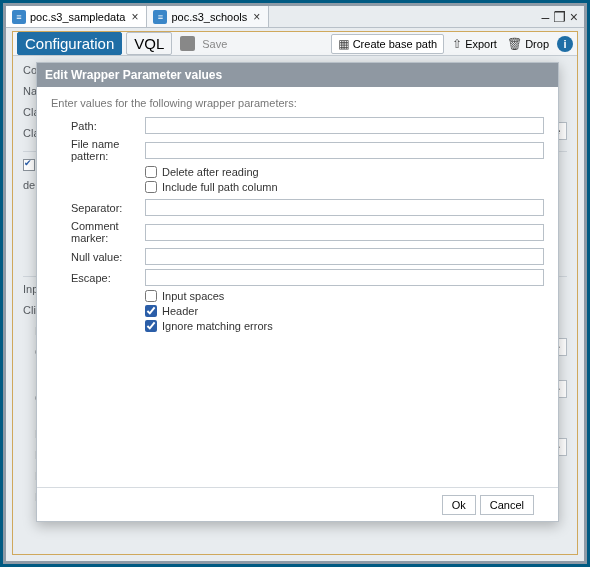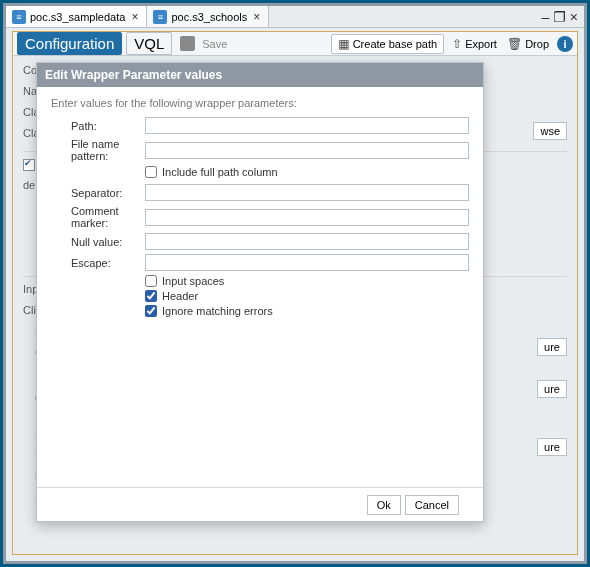--- a/index.html
+++ b/index.html
@@ -25,21 +25,21 @@
   .info-ball { width:16px; height:16px; border-radius:50%; background:#1f6ea6; color:#fff; display:flex; align-items:center; justify-content:center; font-weight:bold; font-size:11px; cursor:pointer; }
   .bg-form { padding:8px 10px; color:#575c61; font-size:11px; }
   .bg-row { height:18px; margin-bottom:3px; }
   .bg-sep { border-top:1px solid #cfd5db; margin:6px 0; }
   .browse-stub { position:absolute; right:10px; top:90px; padding:2px 6px; border:1px solid #b8c0c8; background:#fff; font-size:11px; }
   .cfg-stub   { position:absolute; right:10px; padding:2px 6px; border:1px solid #b8c0c8; background:#fff; font-size:11px; }
   .cfg-a{top:306px}.cfg-b{top:348px}.cfg-c{top:406px}
   .checkbox-stub { width:12px; height:12px; border:1px solid #8a929a; background:#fff; display:inline-block; vertical-align:middle; margin-right:4px; }
   .checkbox-stub.checked::after { content:"✔"; font-size:9px; color:#2b5ea8; display:block; margin-top:-2px; }
   
-  .dialog { position:absolute; top:56px; left:30px; width:448px; height:460px; background:#fff; border:1px solid #b8c0c8; box-shadow:0 4px 12px rgba(0,0,0,.25); display:flex; flex-direction:column; }
+  .dialog { position:absolute; top:56px; left:30px; width:523px; height:460px; background:#fff; border:1px solid #b8c0c8; box-shadow:0 4px 12px rgba(0,0,0,.25); display:flex; flex-direction:column; }
   .dlg-title { background:#8f98a2; color:#fff; font-size:12px; font-weight:bold; padding:5px 8px; }
   .dlg-body { flex:1; padding:10px 14px; overflow:auto; }
   .dlg-instr { color:#777; font-size:11px; margin-bottom:8px; }
   .frow { display:flex; align-items:center; margin-bottom:4px; }
   .flab { width:94px; color:#333; font-size:11px;padding-left:20px; }
   .finput { flex:1; height:17px; border:1px solid #b8c0c8; background:#fff; font-size:11px; padding:0 3px; }
   .checks { margin-left:94px; display:flex; flex-direction:column; gap:3px; margin-top:1px; margin-bottom:6px; }
   .chk { display:flex; align-items:center; gap:5px; font-size:11px; color:#333; }
   .chk input { width:12px; height:12px; accent-color:#2b5ea8; }
   .dlg-footer { height:34px; border-top:1px solid #d6dbe0; display:flex; align-items:center; justify-content:flex-end; gap:4px; padding:0 24px; }
@@ -130,20 +130,24 @@
           <input class="finput" value="" style="">
         </div>
         <div class="frow">
           <div class="flab">File name pattern:</div>
           <input class="finput" value="" style="">
         </div>
 
         <div class="checks">
           <label class="chk">
             <input type="checkbox" style="">
+            <span>Delete after reading</span>
+          </label>
+          <label class="chk">
+            <input type="checkbox" style="">
             <span>Include full path column</span>
           </label>
         </div>
 
         <div class="frow">
           <div class="flab">Separator:</div>
           <input class="finput" value="" style="">
         </div>
         <div class="frow">
           <div class="flab">Comment marker:</div>

